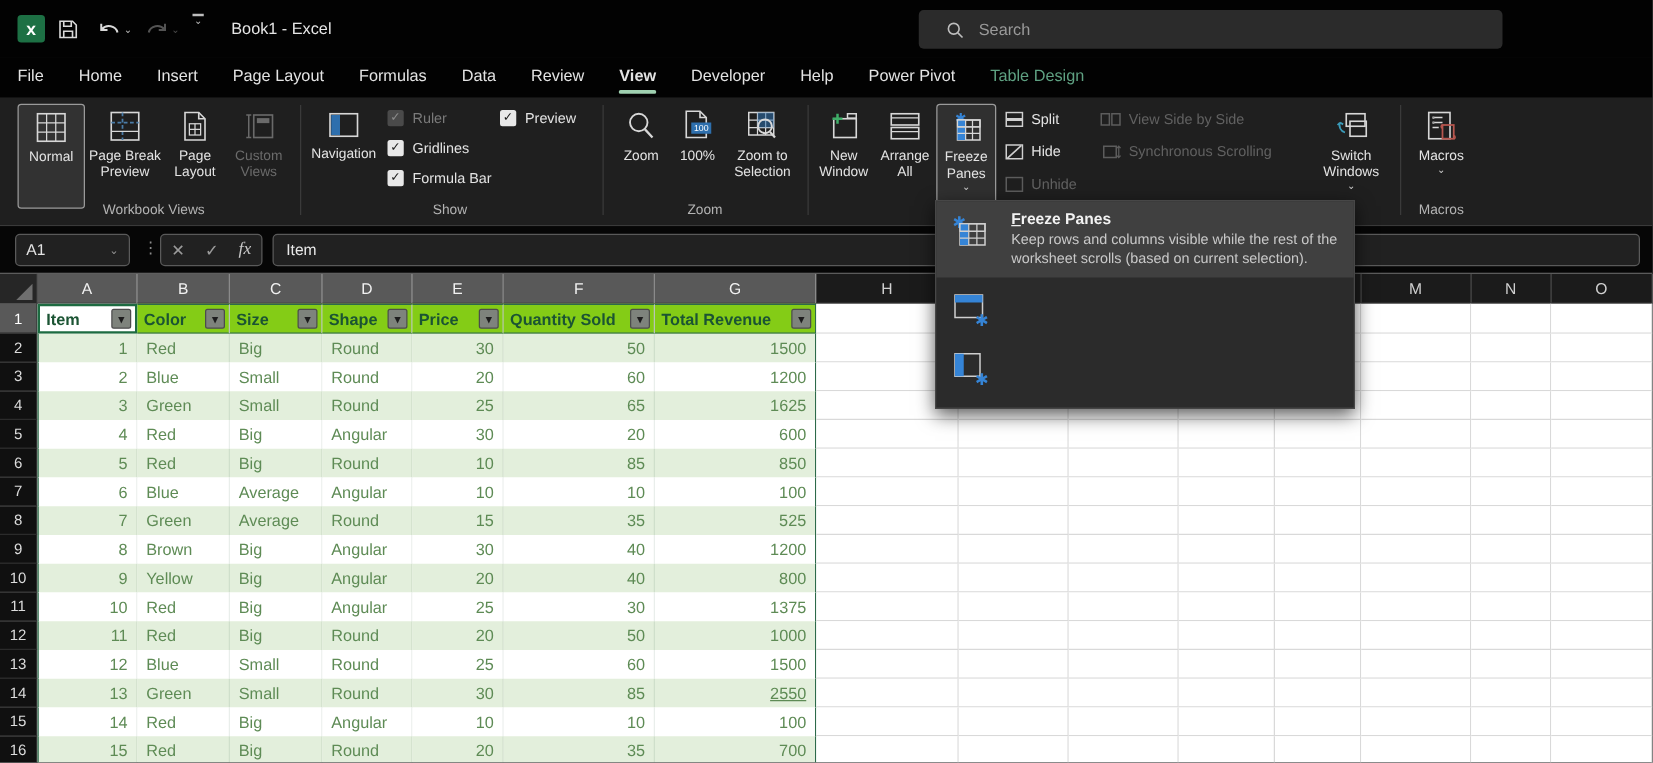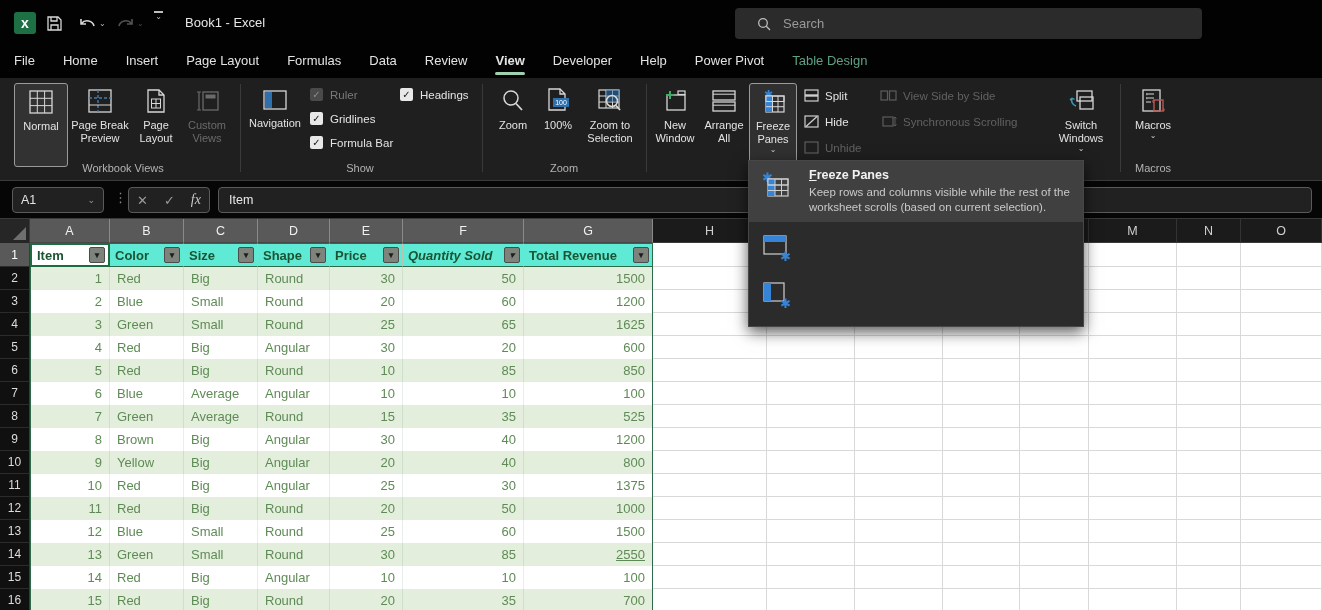--- a/index.html
+++ b/index.html
@@ -68,21 +68,21 @@
     border-bottom:13px solid #6f6f6f; }
   .colhdr { height:24px; display:flex; align-items:center; justify-content:center; font-size:12.5px; }
   .colhdr.used { background:#595959; color:#f1f1f1; border-right:1px solid #8a8a8a; border-bottom:1px solid #474747; }
   .colhdr.unused { background:#1b1b1b; color:#d0d0d0; border-right:1px solid #343434; border-bottom:1px solid #3a3a3a; }
   .gridrow { display:flex; }
   .rowhdr { width:30px; display:flex; align-items:center; justify-content:center; font-size:12px;
     background:#101010; color:#dcdcdc; border-bottom:1px solid #2b2b2b; border-right:1px solid #3a3a3a; }
   .rowhdr.hl { background:#595959; color:#fff; }
   .cell { font-size:13px; display:flex; align-items:center; overflow:hidden; white-space:nowrap; }
   .cell.empty { background:#fff; border-right:1px solid #d9d9d9; border-bottom:1px solid #d9d9d9; }
-  .thcell { background:#5eead4; color:#1b5433; font-weight:bold; font-size:13px;
+  .thcell { background:#84cc16; color:#1b5433; font-weight:bold; font-size:13px;
     display:flex; align-items:center; justify-content:space-between; padding:0 3px 0 5px;
     border-top:1.5px solid #2d6a4a; border-bottom:1px solid #2d6a4a; border-right:1px solid #b9c4b6; }
   .thcell.a1 { background:#fff; border:2px solid #1d6b41; }
   .filter-btn { width:16px; height:16px; background:#7e837c; border:1px solid #4c4c4c; border-radius:2px;
     color:#1d1d1d; font-size:9px; display:flex; align-items:center; justify-content:center; flex:0 0 16px; }
   .dcell { color:#5e8b55; padding:0 7px; border-right:1px solid rgba(40,90,60,.10); }
   .dcell.num { justify-content:flex-end; }
   .band0 { background:#e3efdc; }
   .band1 { background:#ffffff; }
   .tbl-left { border-left:1.5px solid #2d6a4a; }
@@ -219,21 +219,21 @@
           <div style="display: inline;">Gridlines</div>
         </div>
         <div class="cbrow">
           <div class="cbox">✓</div>
           <div style="display: inline;">Formula Bar</div>
         </div>
       </div>
     <div class="abs" style="left:400px; top:10px; display:flex; flex-direction:column; gap:11px;">
         <div class="cbrow">
           <div class="cbox">✓</div>
-          <div style="display: inline;">Headings</div>
+          <div style="display: inline;">Preview</div>
         </div>
       </div>
     <div class="abs grp-label" style="left:244px; width:232px;">Show</div>
     <div class="abs vsep" style="left:482px;"></div>
 
     <div class="abs big-btn" style="left:490px; width:46px; height:84px;">
       <span class="ic">
         <svg width="26" height="26" viewBox="0 0 26 26">
             <circle cx="11" cy="10" r="7" fill="none" stroke="#d7d7d7" stroke-width="1.5"></circle>
             <path d="M16 15.5 22 22" stroke="#d7d7d7" stroke-width="1.8"></path>
@@ -434,21 +434,21 @@
             <div class="filter-btn">▾</div>
           </div>
           <div class="thcell" style="width: 72px;">
             <div style="overflow: hidden; white-space: nowrap;">Shape</div>
             <div class="filter-btn">▾</div>
           </div>
           <div class="thcell" style="width: 73px;">
             <div style="overflow: hidden; white-space: nowrap;">Price</div>
             <div class="filter-btn">▾</div>
           </div>
-          <div class="thcell" style="width: 121px; font-style: italic;">
+          <div class="thcell" style="width: 121px;">
             <div style="overflow: hidden; white-space: nowrap;">Quantity Sold</div>
             <div class="filter-btn">▾</div>
           </div>
           <div class="thcell tbl-right" style="width: 129px;">
             <div style="overflow: hidden; white-space: nowrap;">Total Revenue</div>
             <div class="filter-btn">▾</div>
           </div>
           <div class="cell empty" style="width: 114px;"></div>
           <div class="cell empty" style="width: 88px;"></div>
           <div class="cell empty" style="width: 88px;"></div>

